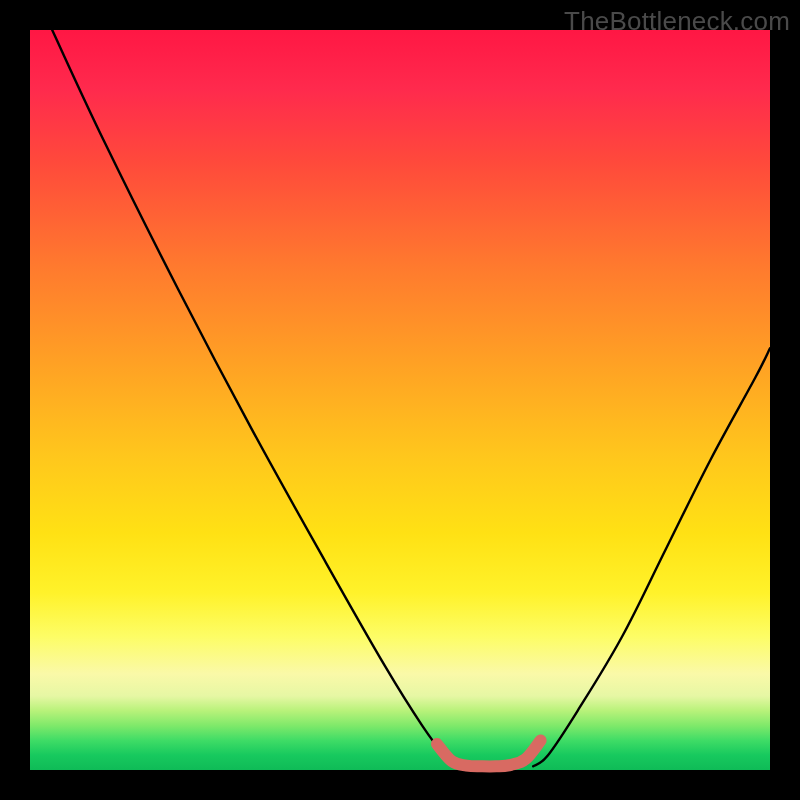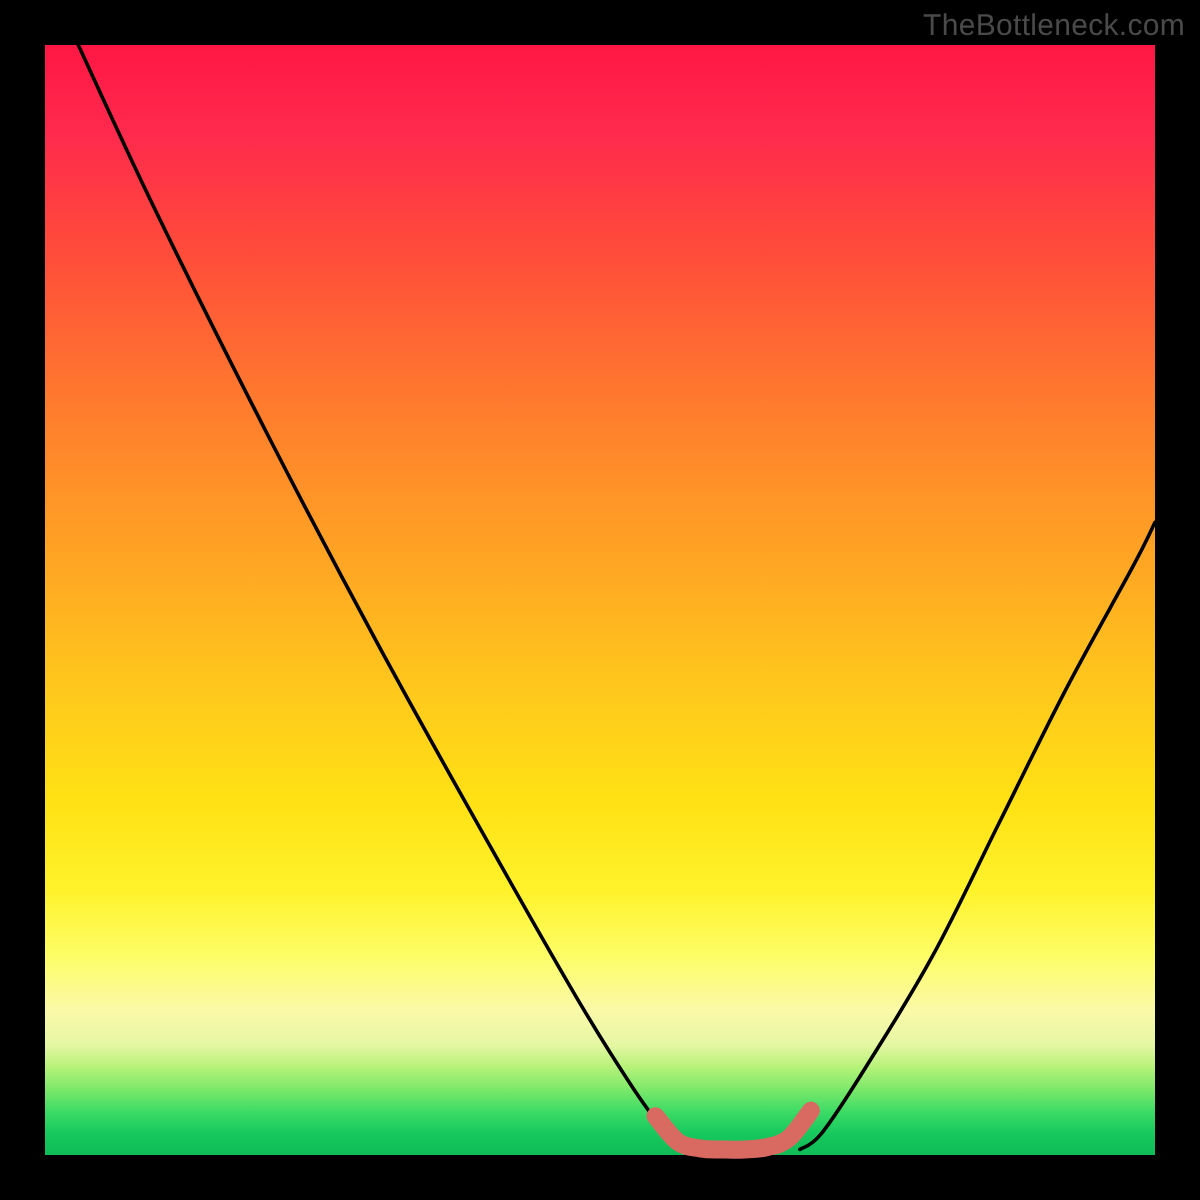--- a/index.html
+++ b/index.html
@@ -42,21 +42,21 @@
       #3fdc66 96%,
       #17c95e 98%,
       #0fbb57 100%
     );
   }
   .watermark {
     position: absolute;
     top: 6px;
     right: 10px;
     color: #4a4a4a;
-    font-size: 20px;
+    font-size: 26px;
     letter-spacing: 0.2px;
     font-weight: 400;
     user-select: none;
   }
   svg.curves {
     position: absolute;
     inset: 0;
     width: 100%;
     height: 100%;
     overflow: visible;

